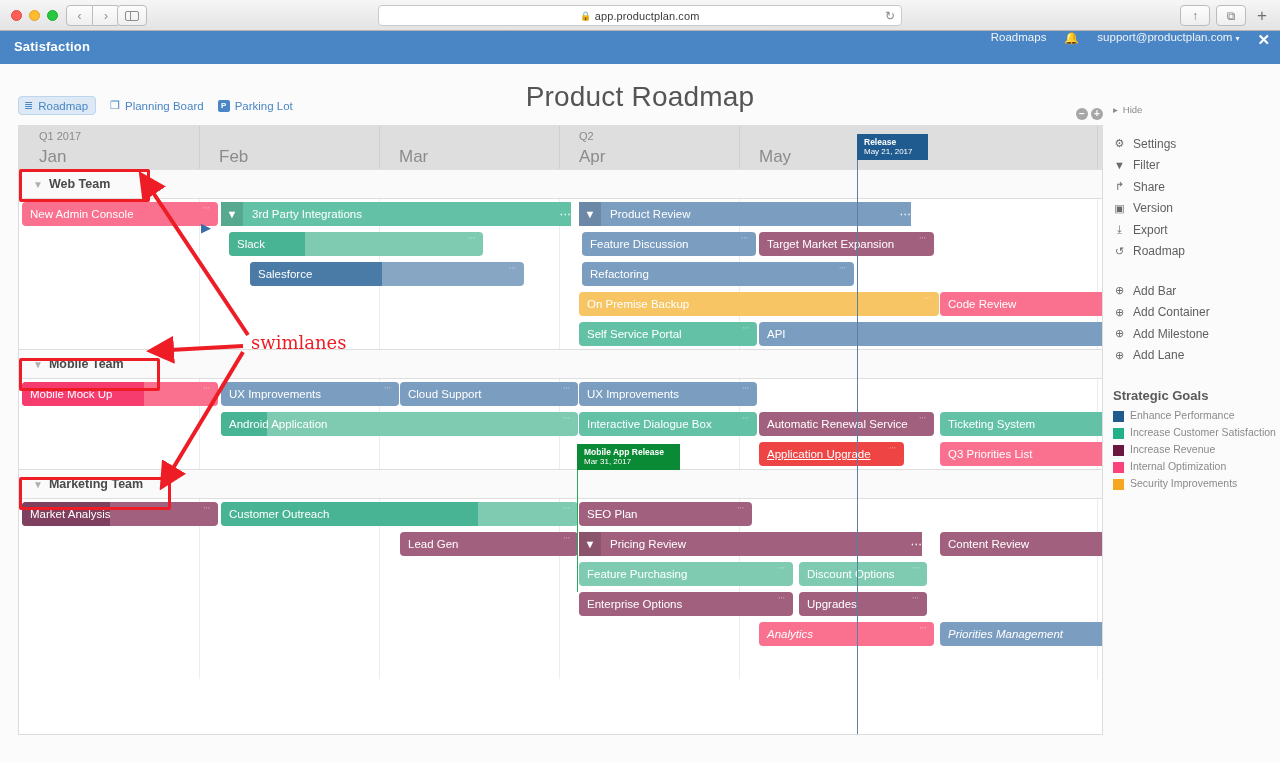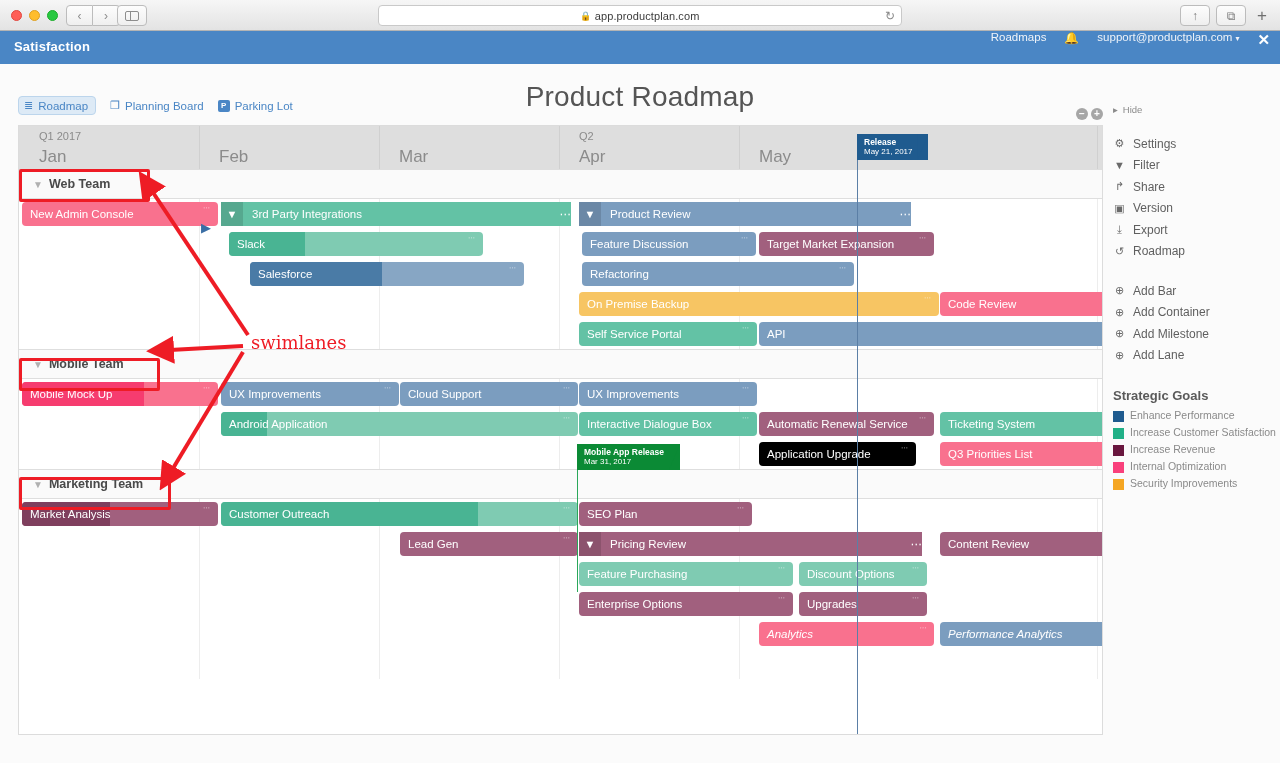--- a/index.html
+++ b/index.html
@@ -421,21 +421,21 @@
             </div>
             <div class="bar" style="left: 740px; top: 3px; width: 175px; background: rgb(161, 96, 126);">
               <span class="lbl">Automatic Renewal Service</span>
               <span class="dots">⋯</span>
             </div>
             <div class="bar" style="left: 921px; top: 3px; width: 182px; background: rgb(99, 194, 165);">
               <span class="lbl">Ticketing System</span>
             </div>
           </div>
           <div class="row" style="height: 30px; top: 60px; position: absolute; left: 0px; right: 0px;">
-            <div class="bar" style="left: 740px; top: 3px; width: 157px; background: #000000;">
+            <div class="bar" style="left: 740px; top: 3px; width: 145px; background: #ef4444; text-decoration: underline;">
               <span class="lbl">Application Upgrade</span>
               <span class="dots">⋯</span>
             </div>
             <div class="bar" style="left: 921px; top: 3px; width: 182px; background: rgb(249, 113, 142);">
               <span class="lbl">Q3 Priorities List</span>
             </div>
           </div>
         </div>
         <div class="lane-hdr">
           <div class="lane-name"><span class="lane-chev" style="position:relative;margin-right:6px">▼</span><span>Marketing Team</span></div>
@@ -495,21 +495,21 @@
               <span class="lbl">Upgrades</span>
               <span class="dots">⋯</span>
             </div>
           </div>
           <div class="row" style="height: 30px; top: 120px; position: absolute; left: 0px; right: 0px; font-style: italic;">
             <div class="bar" style="left: 740px; top: 3px; width: 175px; background: rgb(249, 113, 142);">
               <span class="lbl">Analytics</span>
               <span class="dots">⋯</span>
             </div>
             <div class="bar" style="left: 921px; top: 3px; width: 182px; background: rgb(123, 157, 191);">
-              <span class="lbl">Performance Analytics</span>
+              <span class="lbl">Priorities Management</span>
             </div>
           </div>
         </div>
         <div style="position: absolute; left: 182px; top: 51px; z-index: 9; color: rgb(58, 110, 165); font-size: 13px;">▶</div>
       </div>
   <div class="ms-line" style="left: 838px; top: 34px; height: 576px; background: rgb(91, 127, 166); position: absolute; z-index: 7;"></div>
       <div class="milestone" style="left: 558px; top: 318px; z-index: 8;">
         <div class="ms-flag" style="background:#0b8a35">
           <span class="ms-title">Mobile App Release</span>
           <span class="ms-date">Mar 31, 2017</span>

